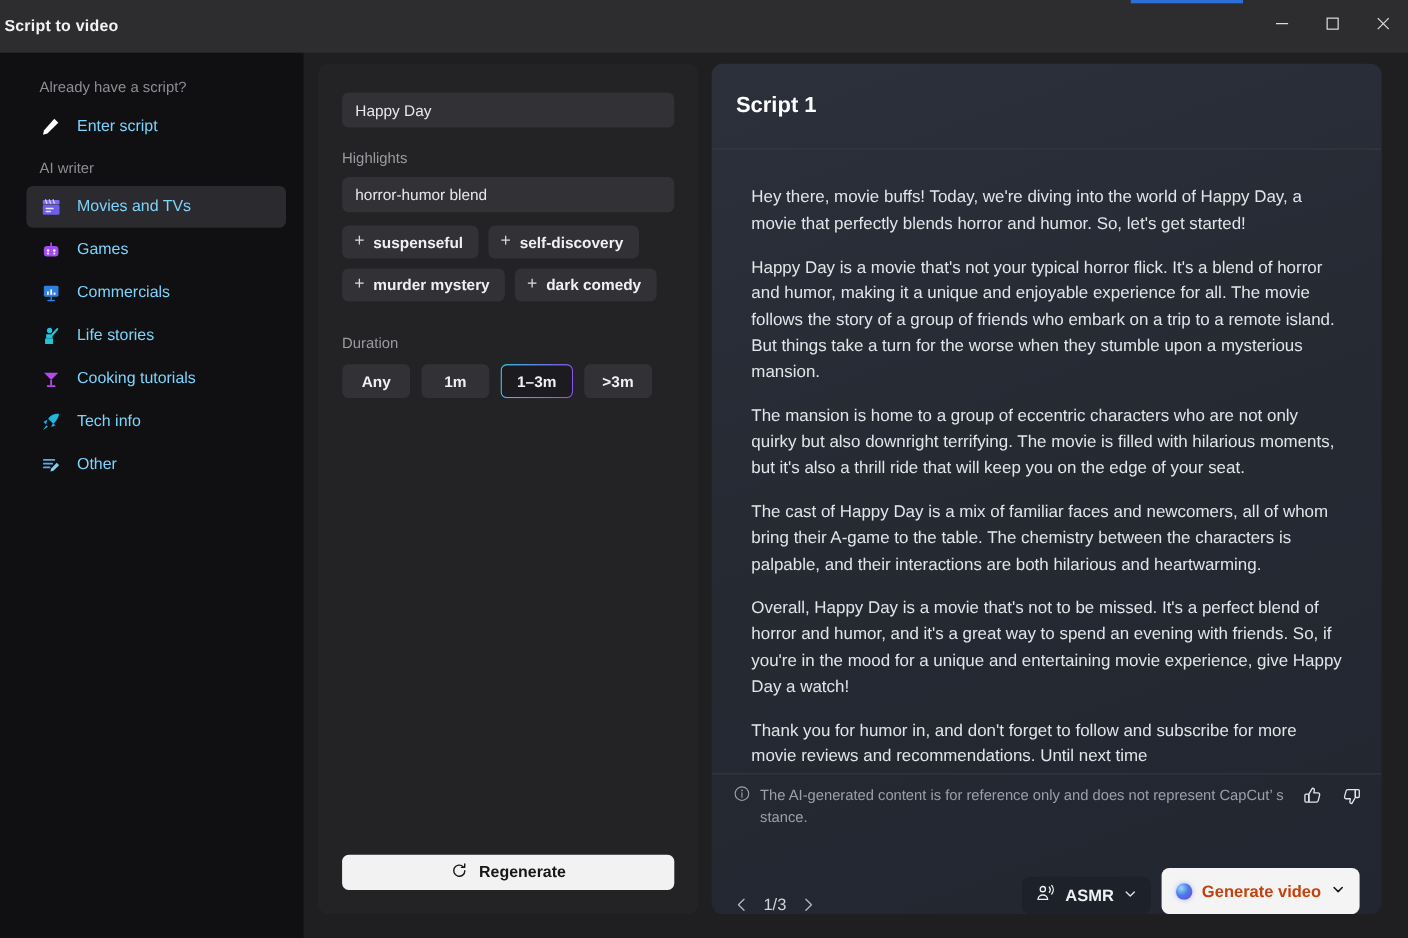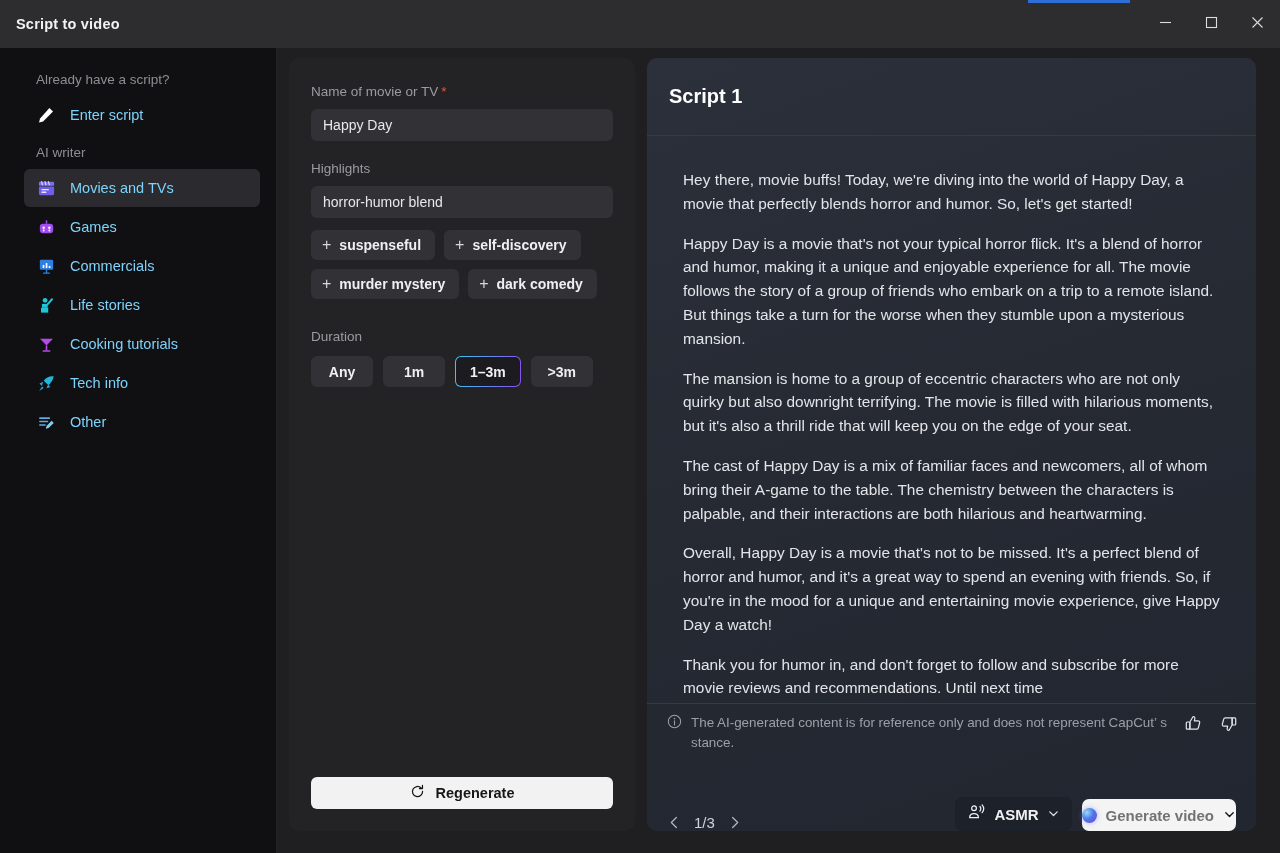--- a/index.html
+++ b/index.html
@@ -17,21 +17,21 @@
     width: 1280px; height: 48px;
     background: #2d2d30;
     display: flex; align-items: center;
   }
   #tab-accent {
     position: absolute; top: 0; left: 1028px;
     width: 102px; height: 3px;
     background: #2d6fd6;
   }
   #app-title {
-    margin-left: 16px;
+    margin-left: 4px;
     font-size: 14.5px; font-weight: bold;
     color: #f2f2f2; letter-spacing: .2px;
   }
   #wincontrols { position: absolute; right: 0; top: 0; height: 48px; display: flex; }
   .wbtn {
     width: 46px; height: 48px;
     display: flex; align-items: center; justify-content: center;
     color: #dcdcdc;
   }
 
@@ -159,24 +159,24 @@
   #pager { display: flex; align-items: center; gap: 12px; color: #cfd3da; font-size: 15px; }
   .pchev { color: #aeb3bd; display: flex; align-items: center; }
   #foot-spacer { flex: 1; }
   #asmr {
     background: #1d2129; border-radius: 7px; height: 34px;
     display: flex; align-items: center; gap: 8px;
     padding: 0 12px;
     color: #f0f1f4; font-size: 15px; font-weight: bold;
   }
   #genvid {
-    background: #f4f4f5; border-radius: 7px; height: 32px;
+    background: #f4f4f5; border-radius: 7px; height: 42px;
     display: flex; align-items: center; gap: 9px;
-    padding: 0 0;
-    color: #737373; font-size: 15px; font-weight: bold;
+    padding: 0 13px;
+    color: #c2410c; font-size: 15px; font-weight: bold;
   }
   .orb {
     width: 15px; height: 15px; border-radius: 50%;
     background: radial-gradient(circle at 32% 30%, #9ad9f5 0%, #4a7ae8 45%, #7a3ee0 100%);
     box-shadow: 0 0 5px rgba(120,130,255,.55);
   }
 </style>
 </head>
 <body>
 
@@ -308,23 +308,20 @@
           <path d="M15.4 8.2 17.6 10.4 12.2 15.8l-2.9.7.7-2.9z" fill="#7fd0ea"></path>
         </svg>
       </span>
       <span>Other</span>
     </div>
   </div>
 
   <div id="center">
     <div id="form-card">
 
-      <div class="field-label">
-        <span>Name of movie or TV</span><span class="req">*</span>
-      </div>
       <div class="text-input">Happy Day</div>
 
       <div class="spacer-20"></div>
 
       <div class="field-label">Highlights</div>
       <div class="text-input">horror-humor blend</div>
 
       <div class="chip-wrap">
         <div class="chip">
           <span class="plus">+</span>

